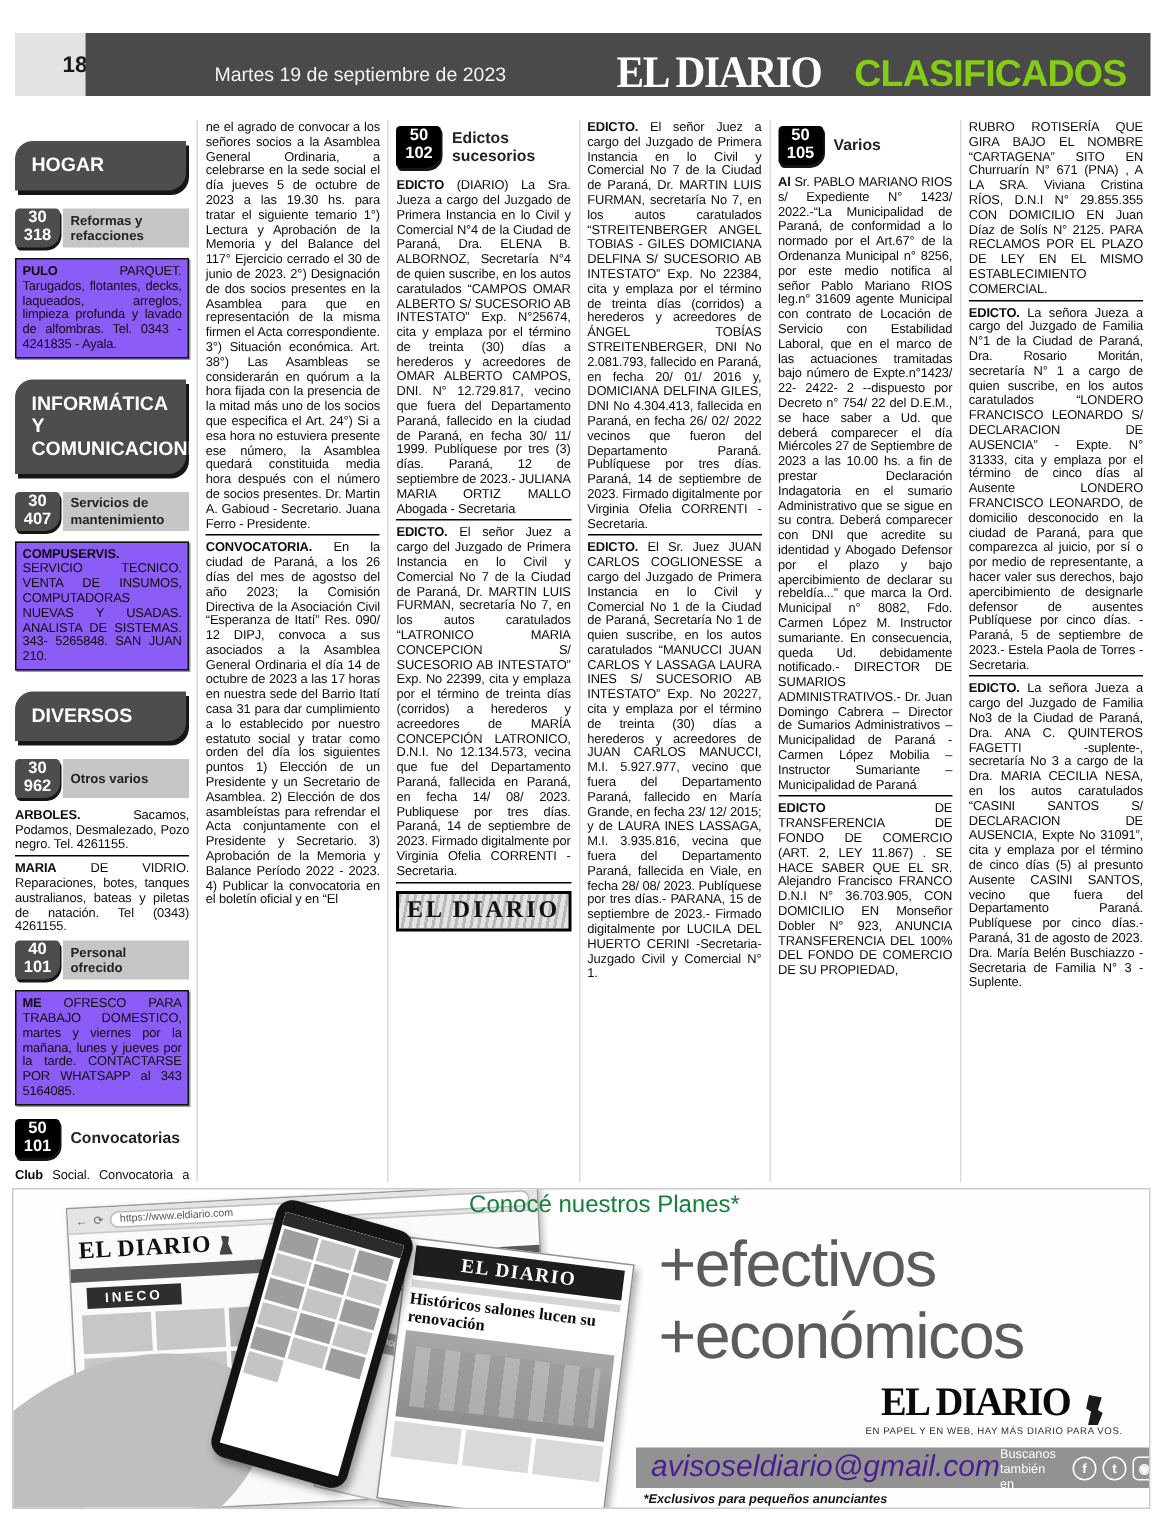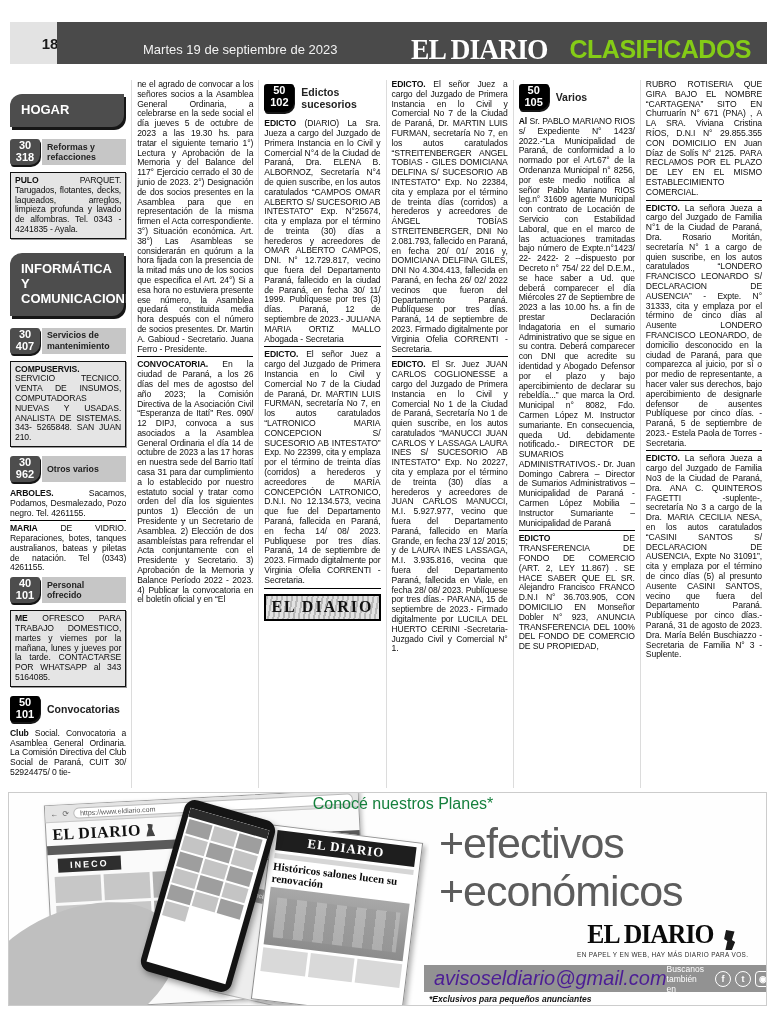--- a/index.html
+++ b/index.html
@@ -32,21 +32,21 @@
                 border-radius:3px 3px 10px 3px; box-shadow:1px 2px 0 #161616; flex:none; }
   .badge-label { flex:1; background:#c6c6c6; color:#222; font-weight:bold; font-size:8.8px; line-height:1.15;
                  padding:2px 5px; display:flex; align-items:center; margin-left:2px; }
   .badge-row.black .badge-code { background:#000; border-radius:3px 3px 10px 3px; }
   .badge-row.black .badge-label { background:transparent; font-size:10.5px; }
 
   .para { text-align:justify; font-size:8.6px; line-height:9.8px; color:#0e0e0e; letter-spacing:-.1px;
           margin:0 0 2px; }
   .para .lead { font-weight:bold; }
   .para.sep { border-bottom:1px solid #000; padding-bottom:2px; margin-bottom:3px; }
-  .boxed { border:1.5px solid #111; box-shadow:1px 1px 0 #999; padding:3px 4px; margin:0 0 9px; background:#e5e5e5; }
+  .boxed { border:1.5px solid #111; box-shadow:1px 1px 0 #999; padding:3px 4px; margin:0 0 9px; background:#8b5cf6; }
   .boxed .para { margin:0; }
 
   .eldiario-logo { border:2px solid #000; background:repeating-linear-gradient(100deg,#b9b9b9 0 2px,#e2e2e2 2px 5px);
                    color:#111; font-family:"Liberation Serif", serif; font-weight:bold; font-size:16px;
                    letter-spacing:2px; text-align:center; padding:2px 0 3px; margin-top:5px; transform:scaleX(1); }
 
   
   #ad { position:absolute; left:8px; right:8px; top:792px; height:214px; background:#fefefe;
         border:1px solid #cccccc; overflow:hidden; }
   #collage { position:absolute; left:0; top:0; width:420px; height:214px; overflow:hidden; }
@@ -145,20 +145,21 @@
         <div class="badge-row">
           <div class="badge-code">
             <span>30</span>
             <span>407</span>
           </div>
           <div class="badge-label">Servicios de mantenimiento</div>
         </div>
         <div class="boxed">
           <div class="para"><span class="lead">COMPUSERVIS.</span><span> SERVICIO TECNICO. VENTA DE INSUMOS, COMPUTADORAS NUEVAS Y USADAS. ANALISTA DE SISTEMAS. 343- 5265848. SAN JUAN 210.</span></div>
         </div>
+        <div class="sec-header">DIVERSOS</div>
         <div class="badge-row">
           <div class="badge-code">
             <span>30</span>
             <span>962</span>
           </div>
           <div class="badge-label">Otros varios</div>
         </div>
         <div class="para sep"><span class="lead">ARBOLES.</span><span> Sacamos, Podamos, Desmalezado, Pozo negro. Tel. 4261155.</span></div>
         <div class="para"><span class="lead">MARIA</span><span> DE VIDRIO. Reparaciones, botes, tanques australianos, bateas y piletas de natación. Tel (0343) 4261155.</span></div>
         <div class="badge-row">

